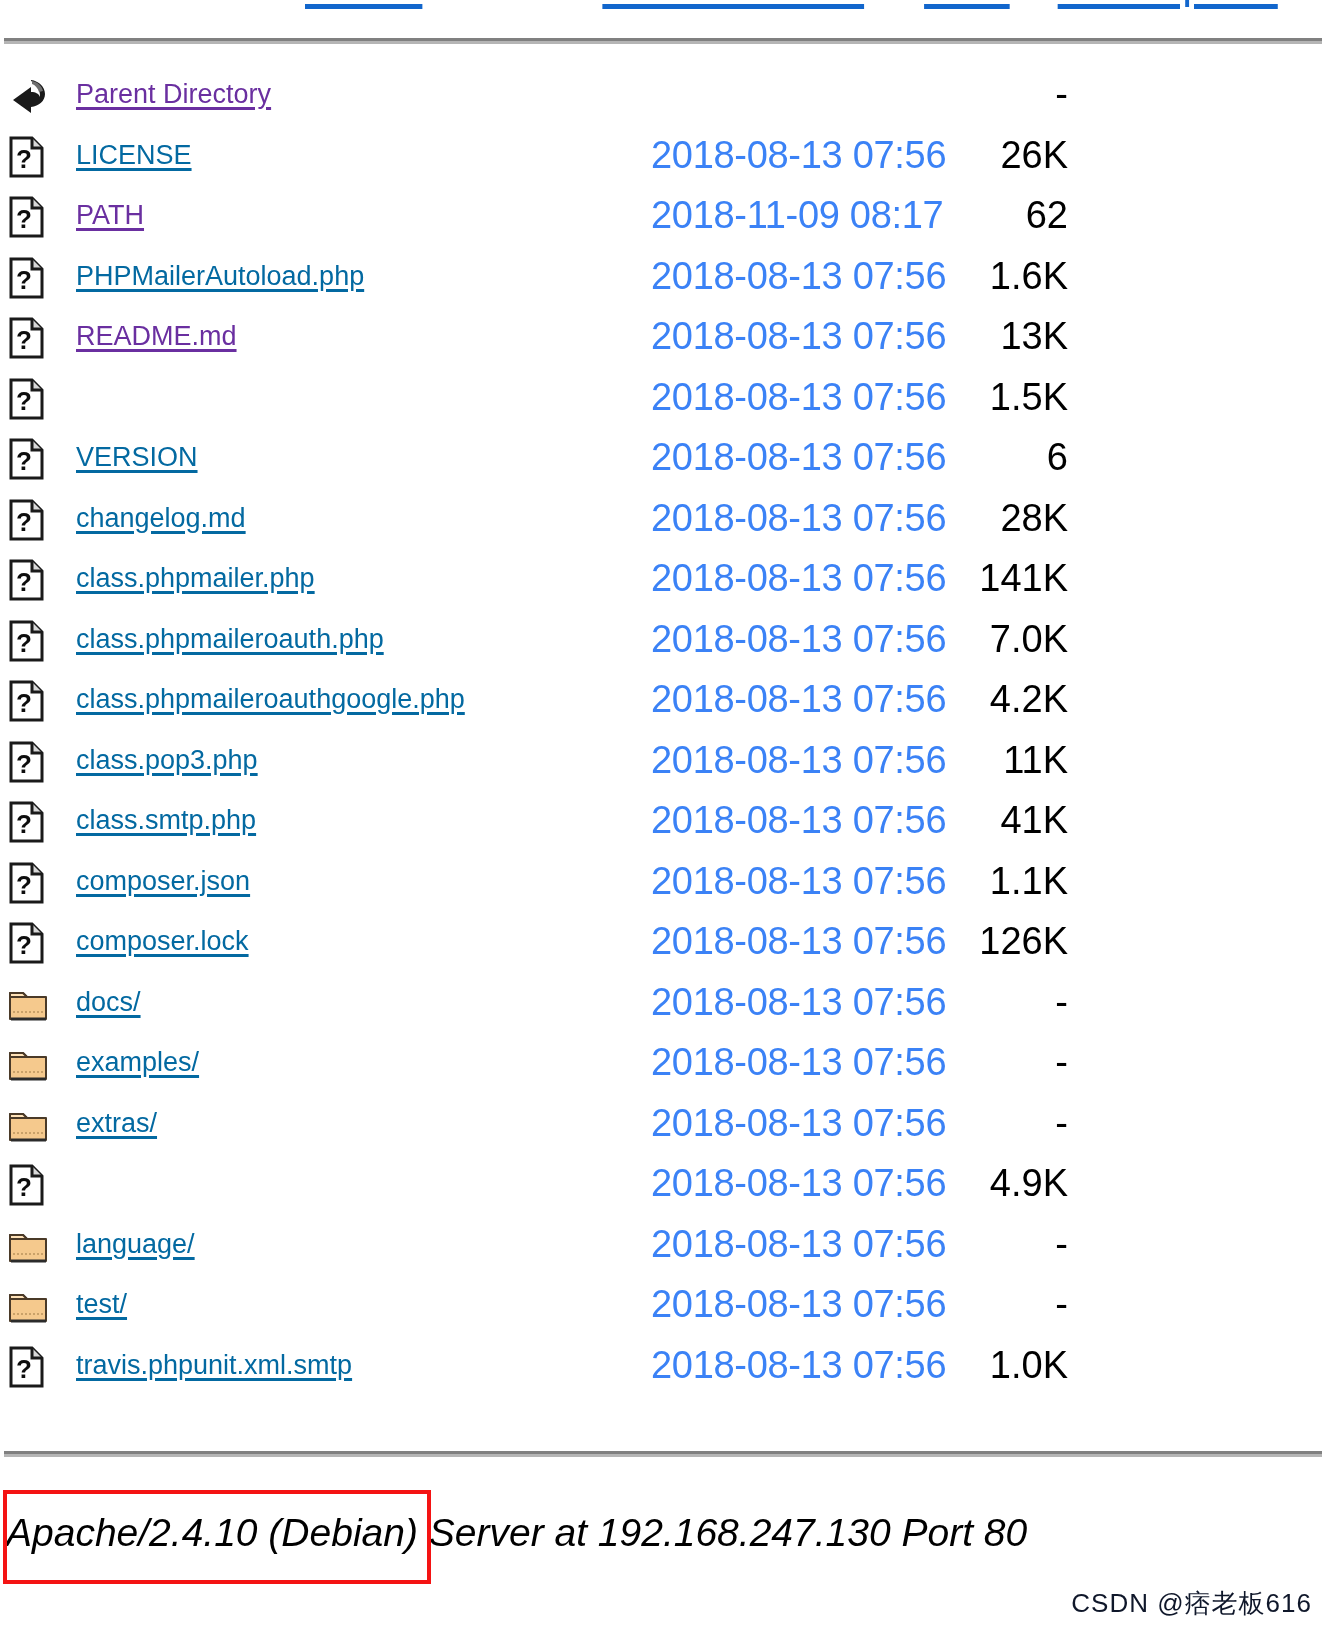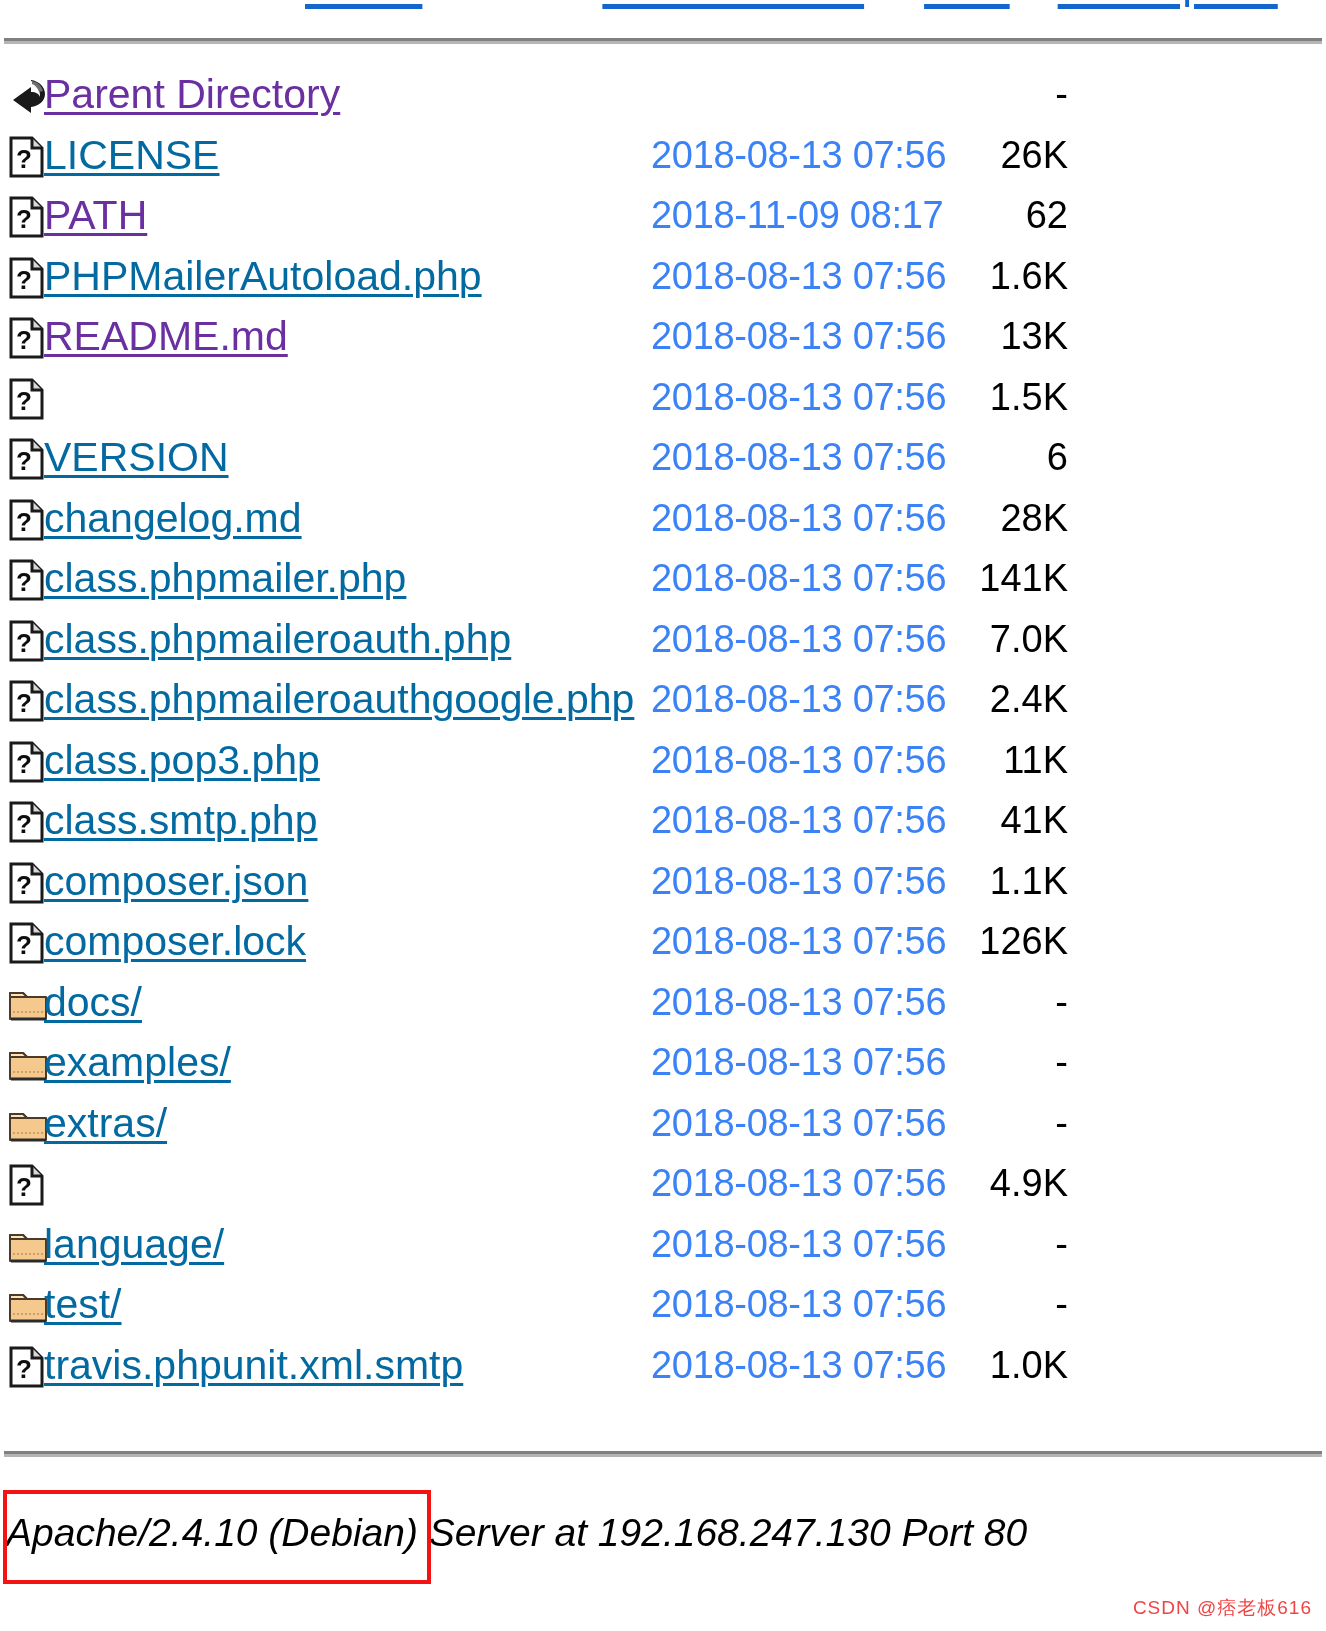--- a/index.html
+++ b/index.html
@@ -61,24 +61,24 @@
     height: 60.5px;
     white-space: nowrap;
   }
   .icon-cell {
     position: absolute;
     left: 8px; top: 10px;
     width: 40px; height: 44px;
   }
   .name-cell {
     position: absolute;
-    left: 44px; top: 0;
+    left: 76px; top: 0;
     height: 60.5px;
     line-height: 60.5px;
-    font-size: 41px;
+    font-size: 27px;
   }
   .name-cell a {
     text-decoration: underline;
     text-decoration-thickness: 3px;
     text-underline-offset: 4px;
   }
   .link-unvisited { color: #0369a1; }
   .link-visited   { color: #6a2fa0; }
 
   .date-cell {
@@ -116,22 +116,22 @@
     left: 3px; top: 1490px;
     width: 428px; height: 94px;
     border: 4px solid #f41313;
     box-sizing: border-box;
     pointer-events: none;
   }
 
   .watermark {
     position: absolute;
     right: 14px; bottom: 10px;
-    font-size: 19px;
-    color: #ef4444;
+    font-size: 26px;
+    color: #0f172a;
     letter-spacing: 1px;
     white-space: nowrap;
   }
 </style>
 </head>
 <body>
 
 <div class="page">
 
   <div class="header-strip">
@@ -242,21 +242,21 @@
         <span class="size-cell">7.0K</span>
       </div>
       <div class="row">
         <span class="icon-cell"><svg width="40" height="44" viewBox="0 0 40 44">
             <path d="M3 3 h21 l10 10 v28 h-31 z" fill="#ffffff" stroke="#1a1a1a" stroke-width="3" stroke-linejoin="miter"></path>
             <path d="M24 3 v10 h10" fill="#d8d8d8" stroke="#1a1a1a" stroke-width="3" stroke-linejoin="miter"></path>
             <text x="16" y="33" font-family="Liberation Sans, sans-serif" font-size="26" font-weight="bold" fill="#0d0d0d" text-anchor="middle">?</text>
           </svg></span>
         <span class="name-cell"><a href="#" class="link-unvisited">class.phpmaileroauthgoogle.php</a></span>
         <span class="date-cell">2018-08-13 07:56</span>
-        <span class="size-cell">2.4K</span>
+        <span class="size-cell">4.2K</span>
       </div>
       <div class="row">
         <span class="icon-cell"><svg width="40" height="44" viewBox="0 0 40 44">
             <path d="M3 3 h21 l10 10 v28 h-31 z" fill="#ffffff" stroke="#1a1a1a" stroke-width="3" stroke-linejoin="miter"></path>
             <path d="M24 3 v10 h10" fill="#d8d8d8" stroke="#1a1a1a" stroke-width="3" stroke-linejoin="miter"></path>
             <text x="16" y="33" font-family="Liberation Sans, sans-serif" font-size="26" font-weight="bold" fill="#0d0d0d" text-anchor="middle">?</text>
           </svg></span>
         <span class="name-cell"><a href="#" class="link-unvisited">class.pop3.php</a></span>
         <span class="date-cell">2018-08-13 07:56</span>
         <span class="size-cell">11K</span>

